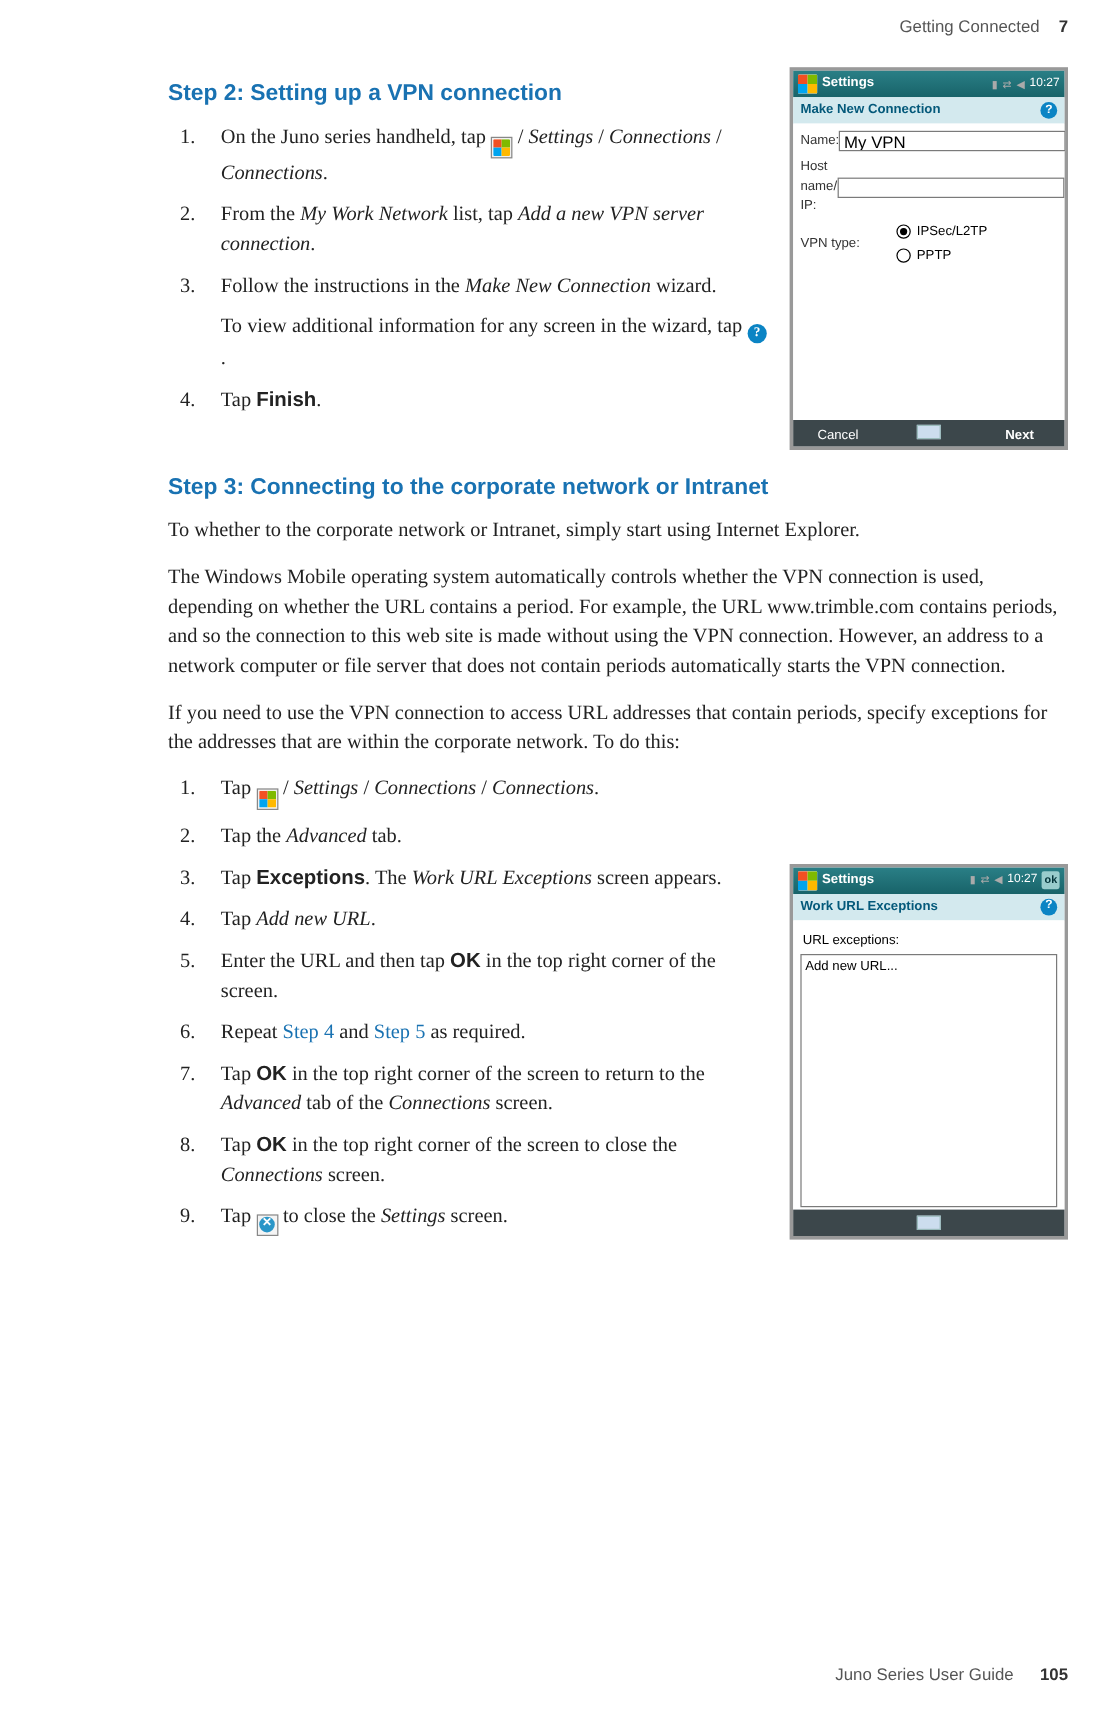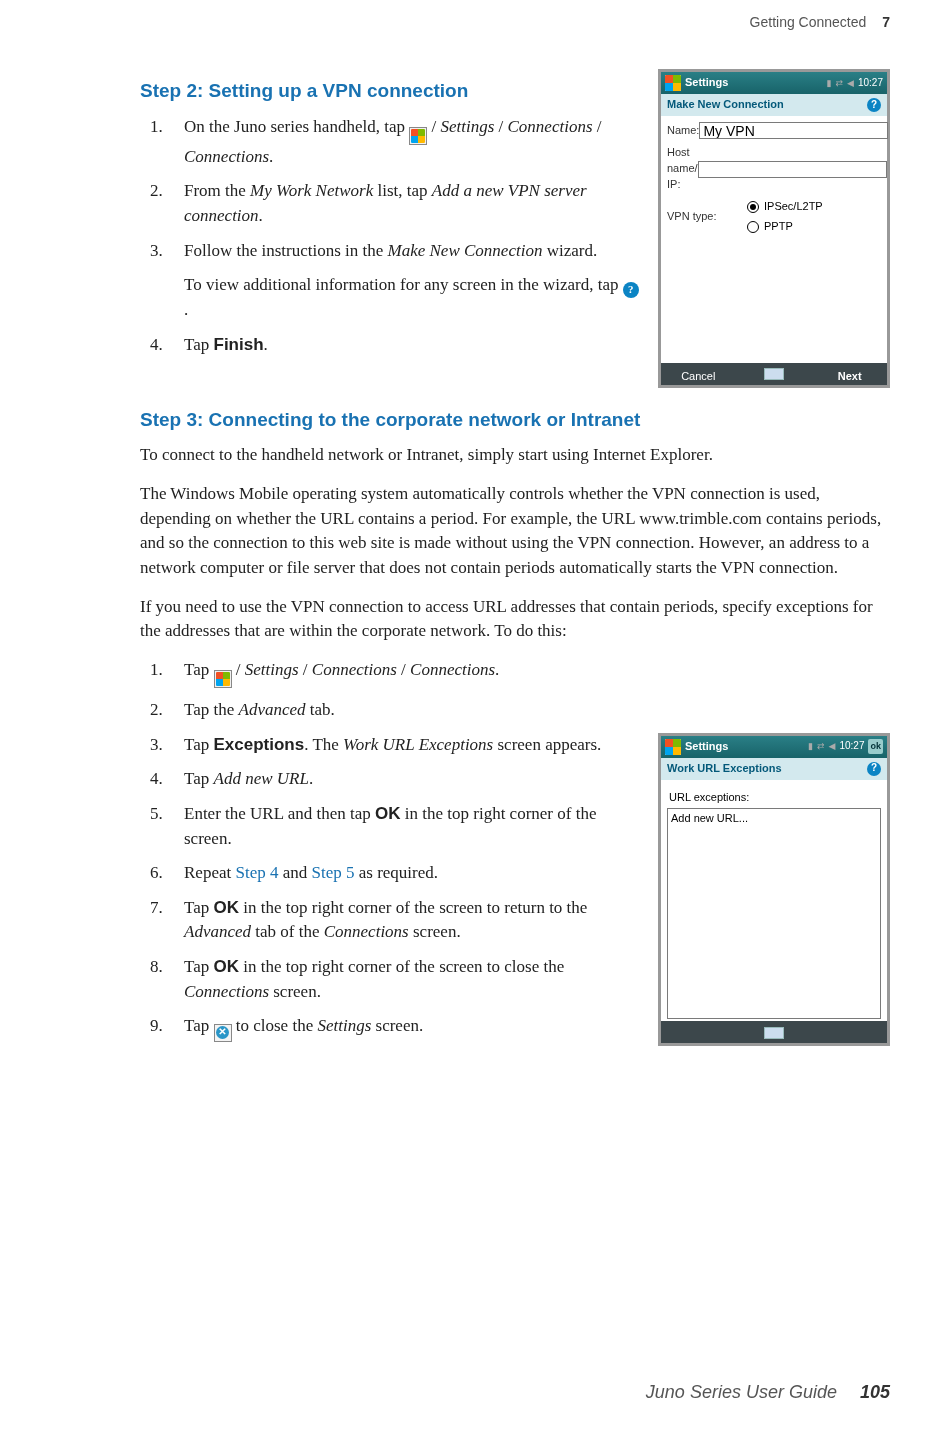--- a/index.html
+++ b/index.html
@@ -7,23 +7,23 @@
     font-family: Georgia, 'Times New Roman', serif;
     font-size: 17px;
     line-height: 1.45;
     color: #222;
     width: 930px;
     height: 1431px;
     position: relative;
     background: #fff;
   }
   .page { padding: 12px 40px 0 140px; }
-  .hdr { text-align: right; font-family: Arial, sans-serif; font-size: 14px; color: #555; margin-bottom: 37px; }
+  .hdr { text-align: right; font-family: Arial, sans-serif; font-size: 14px; color: #555; margin-bottom: 24px; }
   .hdr .chap { font-weight: bold; color: #333; margin-left: 12px; }
-  .ftr { position: absolute; bottom: 26px; right: 40px; font-family: Arial, sans-serif; font-size: 18px; color: #555; font-style: italic; }
+  .ftr { position: absolute; bottom: 26px; right: 40px; font-family: Arial, sans-serif; font-size: 14px; color: #555; }
   .ftr .pg { font-weight: bold; color: #333; margin-left: 18px; }
   h2 { font-family: Liberation Sans, sans-serif; font-weight: bold; color: #1972b2; font-size: 19px; margin: 8px 0 10px 0; }
   .bodytext { margin: 0 0 14px 0; }
   ol { list-style: none; }
   ol > li { display: flex; margin-bottom: 10px; }
   ol > li .num { width: 44px; flex-shrink: 0; padding-left: 10px; }
   ol > li .body { flex: 1; }
   .sub { margin-top: 10px; }
   .row-with-shot { display: flex; gap: 18px; align-items: flex-start; }
   .row-with-shot .txtcol { flex: 1; }
@@ -150,21 +150,21 @@
       </div>
       <div class="shot-bottombar">
         <div class="l">Cancel</div>
         <div class="c"><span class="kbd-icon"></span></div>
         <div class="r">Next</div>
       </div>
     </div>
   </div>
 
   <h2 style="margin-top:18px;">Step 3: Connecting to the corporate network or Intranet</h2>
-  <p class="bodytext">To connect to the handheld network or Intranet, simply start using Internet Explorer.</p>
+  <p class="bodytext">To whether to the corporate network or Intranet, simply start using Internet Explorer.</p>
   <p class="bodytext">The Windows Mobile operating system automatically controls whether the VPN connection is used, depending on whether the URL contains a period. For example, the URL www.trimble.com contains periods, and so the connection to this web site is made without using the VPN connection. However, an address to a network computer or file server that does not contain periods automatically starts the VPN connection.</p>
   <p class="bodytext">If you need to use the VPN connection to access URL addresses that contain periods, specify exceptions for the addresses that are within the corporate network. To do this:</p>
 
   <ol>
     <li>
       <div class="num">1.</div>
       <div class="body">
         <span>Tap </span><span class="inline-icon">
             <span class="winflag">
               <span></span>

